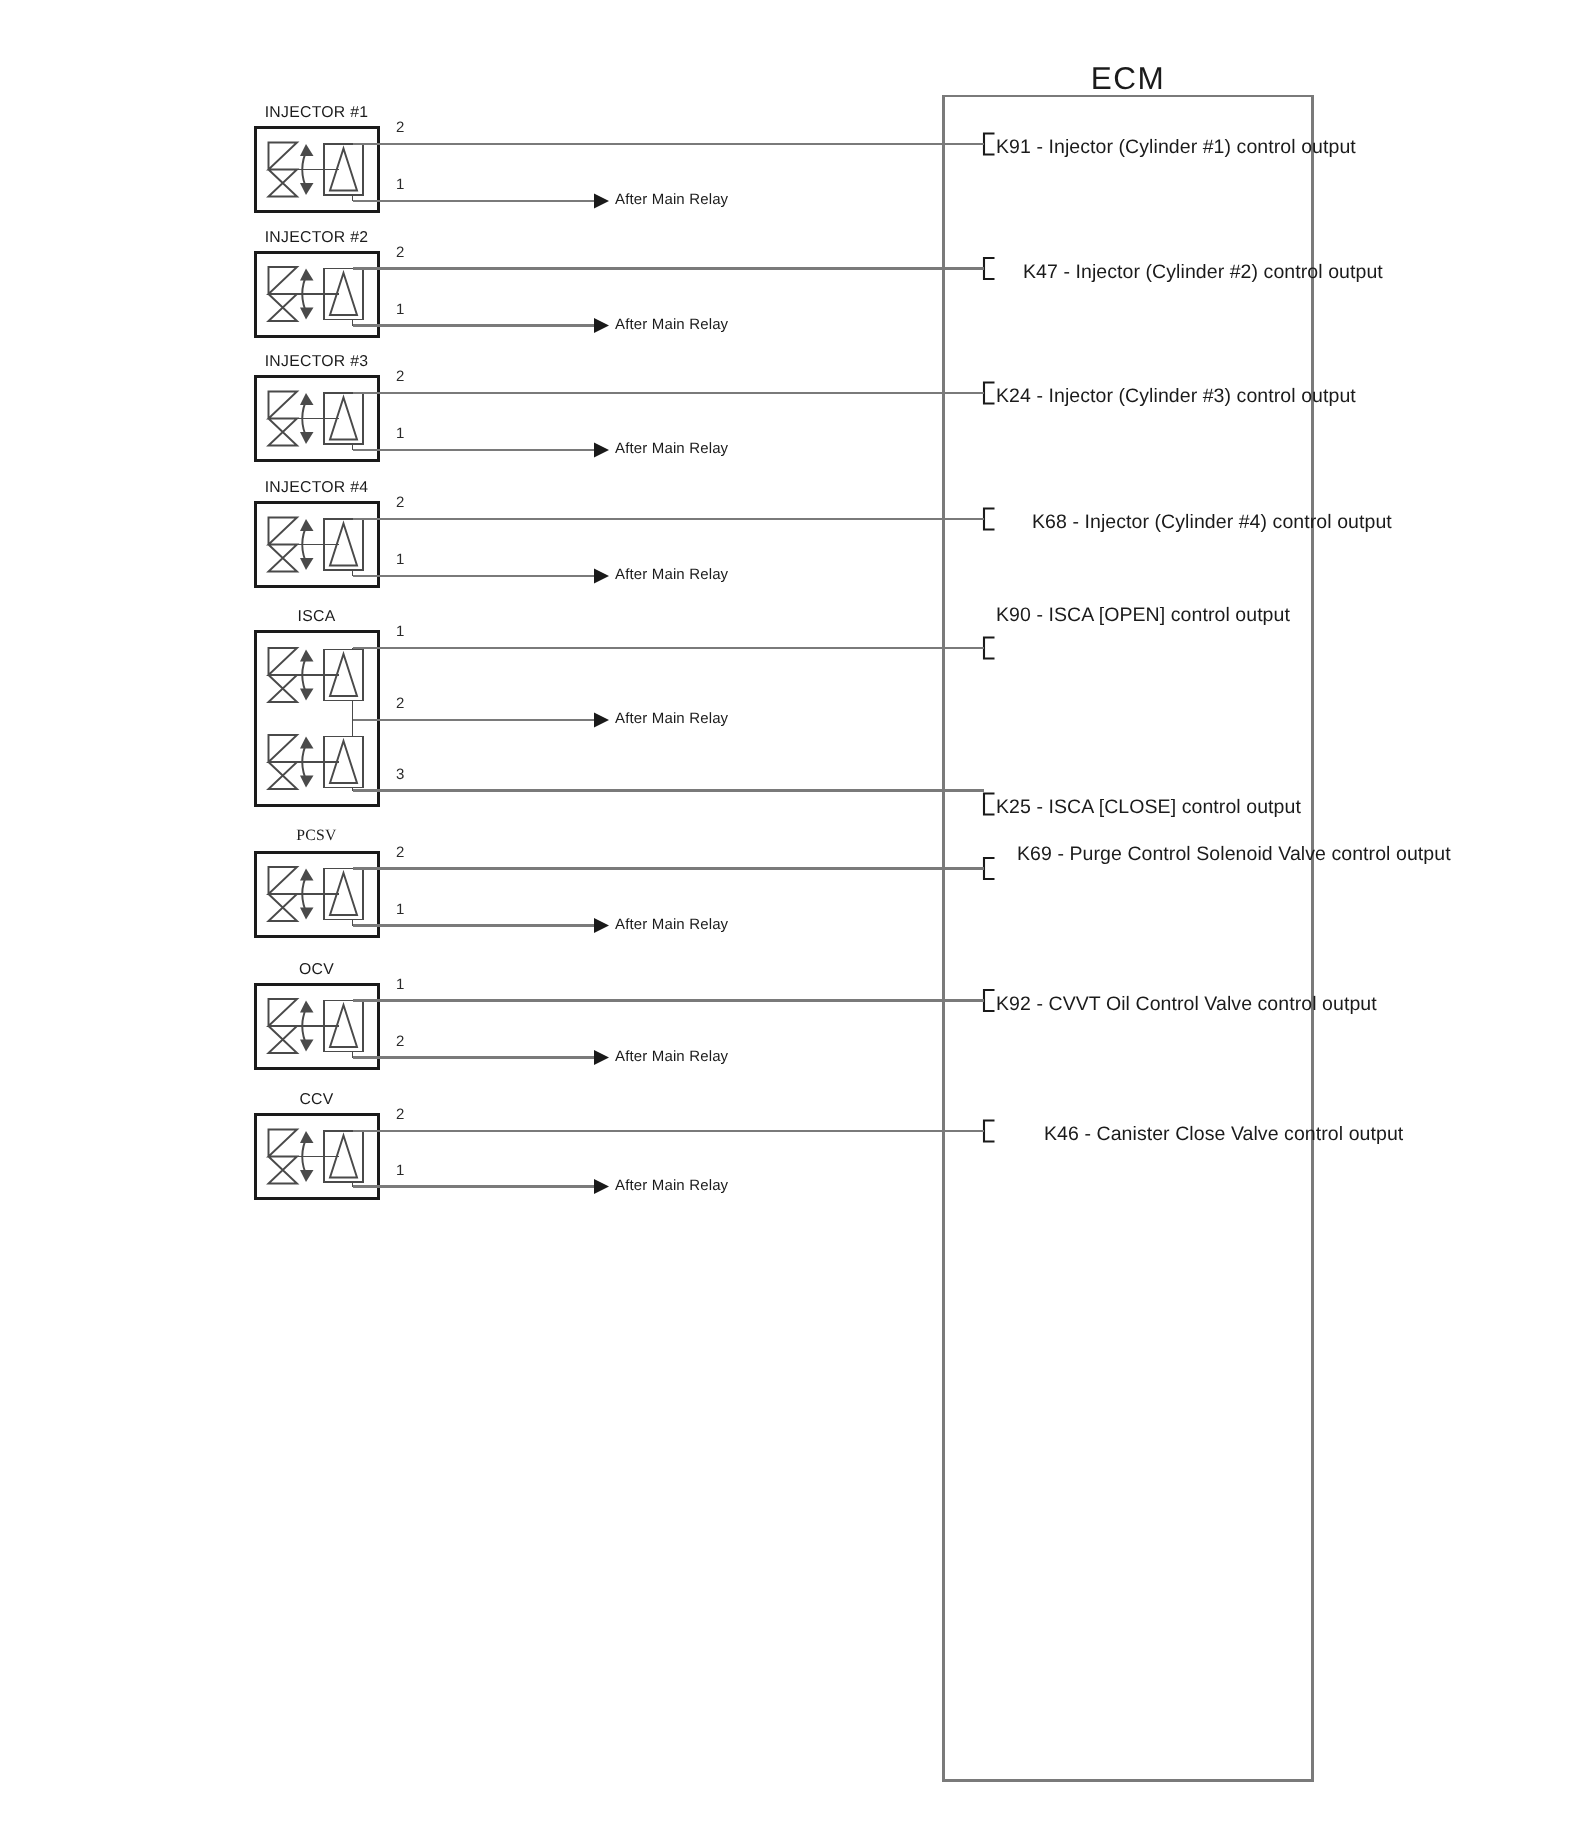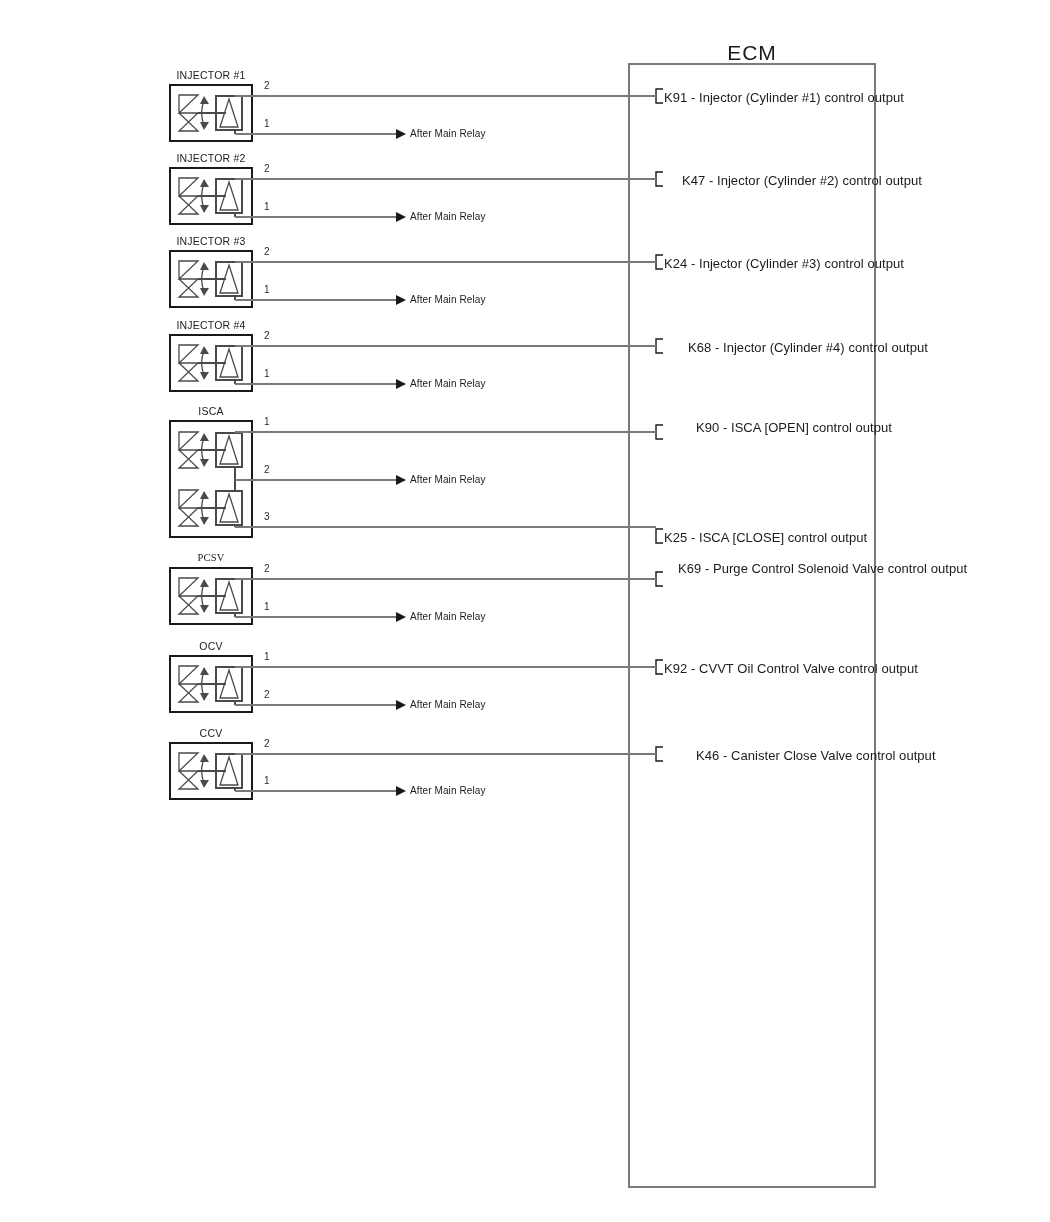--- a/index.html
+++ b/index.html
@@ -169,21 +169,21 @@
       <line x1="240" y1="788" x2="235" y2="788" stroke="#4a4a4a" stroke-width="1.3" shape-rendering="crispEdges"></line>
       <line x1="235" y1="791" x2="396" y2="791" stroke="#7a7a7a" stroke-width="1.4" shape-rendering="crispEdges"></line>
       <polygon points="396,786 406,791 396,796" fill="#1a1a1a"></polygon>
     </svg>
   <div id="labels">
       <div class="lbl ecm-title" style="left: 752px; top: 42px; transform: translateX(-50%);">ECM</div>
       <div class="lbl ecm-pin-txt" style="left: 664px; top: 91px;">K91 - Injector (Cylinder #1) control output</div>
       <div class="lbl ecm-pin-txt" style="left: 682px; top: 174px;">K47 - Injector (Cylinder #2) control output</div>
       <div class="lbl ecm-pin-txt" style="left: 664px; top: 257px;">K24 - Injector (Cylinder #3) control output</div>
       <div class="lbl ecm-pin-txt" style="left: 664px; top: 341px; margin-left: 24px;">K68 - Injector (Cylinder #4) control output</div>
-      <div class="lbl ecm-pin-txt" style="left: 664px; top: 421px; margin-left: 32px;">K90 - ISCA [OPEN] control output</div>
+      <div class="lbl ecm-pin-txt" style="left: 664px; top: 403px;">K90 - ISCA [OPEN] control output</div>
       <div class="lbl ecm-pin-txt" style="left: 664px; top: 531px;">K25 - ISCA [CLOSE] control output</div>
       <div class="lbl ecm-pin-txt" style="left: 664px; top: 562px; margin-left: 14px;">K69 - Purge Control Solenoid Valve control output</div>
       <div class="lbl ecm-pin-txt" style="left: 664px; top: 662px;">K92 - CVVT Oil Control Valve control output</div>
       <div class="lbl ecm-pin-txt" style="left: 664px; top: 749px; padding-left: 32px;">K46 - Canister Close Valve control output</div>
       <div class="lbl comp-name" style="left: 211px; top: 70px; transform: translateX(-50%);">INJECTOR #1</div>
       <div class="lbl pin-num" style="left: 264px; top: 81px;">2</div>
       <div class="lbl pin-num" style="left: 264px; top: 119px;">1</div>
       <div class="lbl relay-txt" style="left: 410px; top: 129px;">After Main Relay</div>
       <div class="lbl comp-name" style="left: 211px; top: 153px; transform: translateX(-50%);">INJECTOR #2</div>
       <div class="lbl pin-num" style="left: 264px; top: 164px;">2</div>

